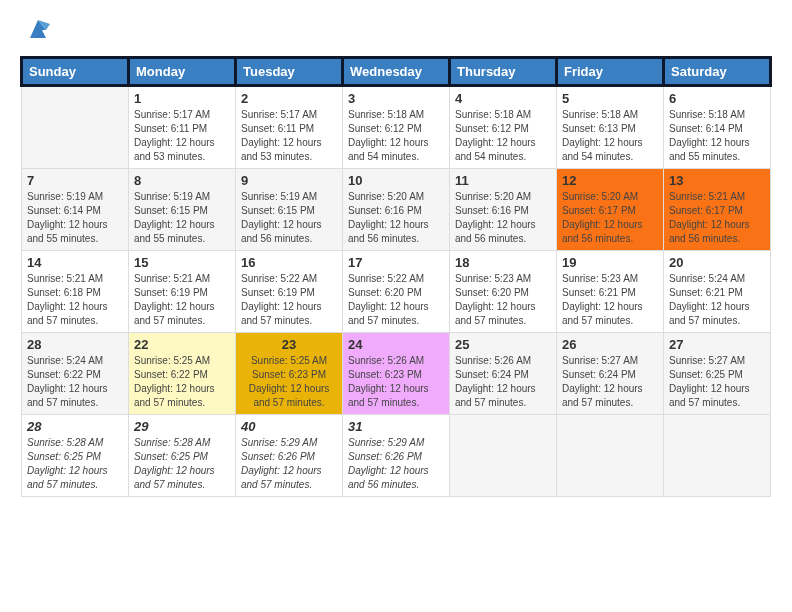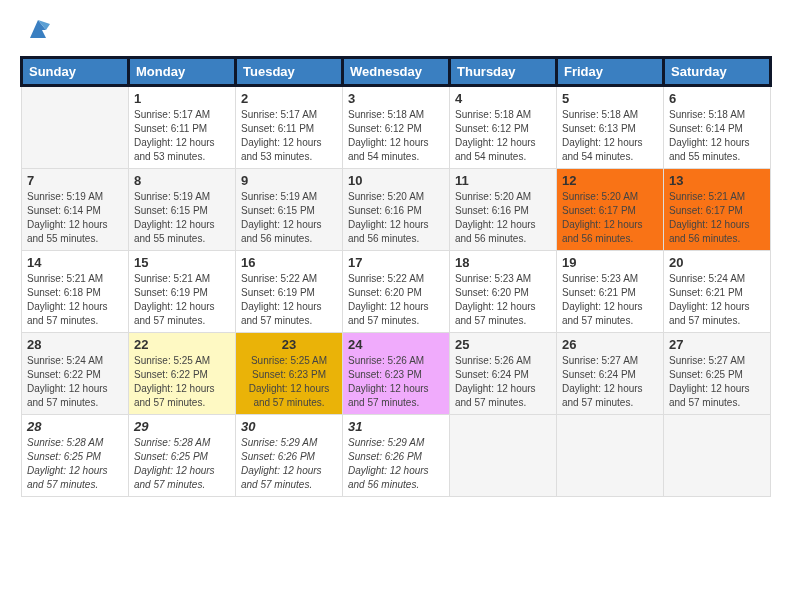--- a/index.html
+++ b/index.html
@@ -335,21 +335,21 @@
 and 57 minutes.</div>
           </td>
           <td>
             <span class="day-number">29</span>
             <div class="day-info" style="white-space: pre-line;">Sunrise: 5:28 AM
 Sunset: 6:25 PM
 Daylight: 12 hours
 and 57 minutes.</div>
           </td>
           <td>
-            <span class="day-number">30</span>
+            <span class="day-number">40</span>
             <div class="day-info" style="white-space: pre-line;">Sunrise: 5:29 AM
 Sunset: 6:26 PM
 Daylight: 12 hours
 and 57 minutes.</div>
           </td>
           <td>
             <span class="day-number">31</span>
             <div class="day-info" style="white-space: pre-line;">Sunrise: 5:29 AM
 Sunset: 6:26 PM
 Daylight: 12 hours

